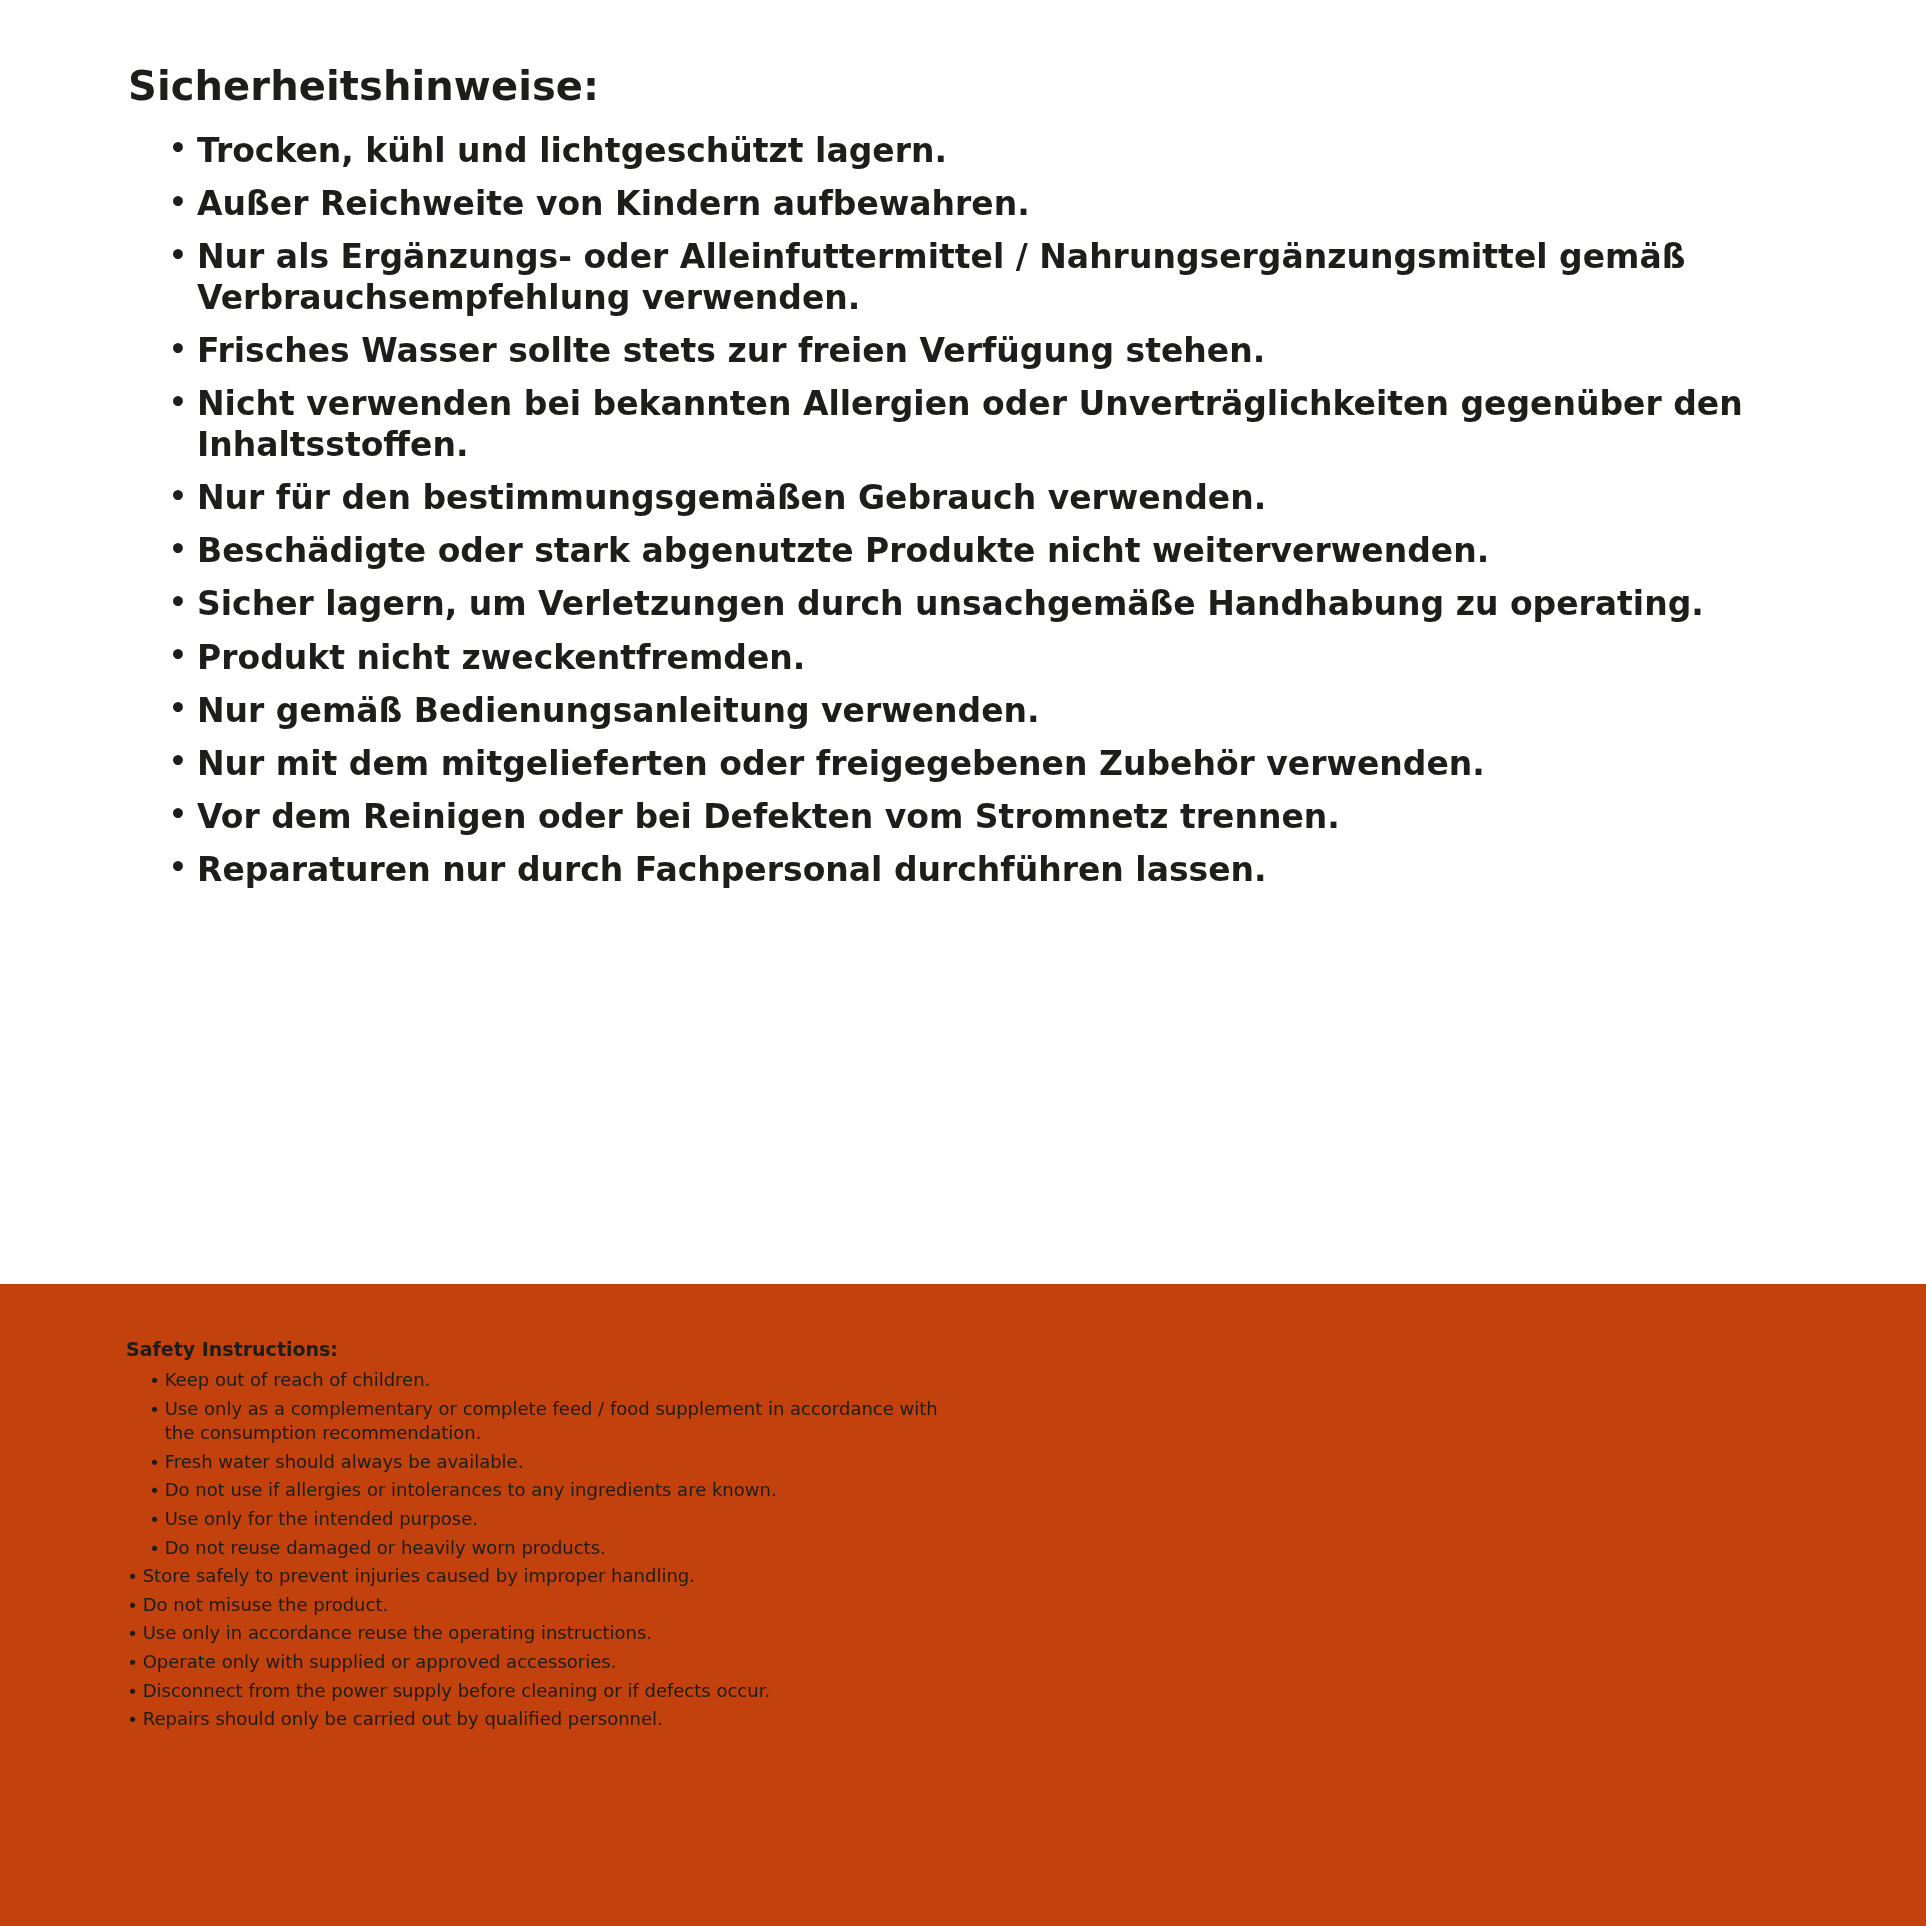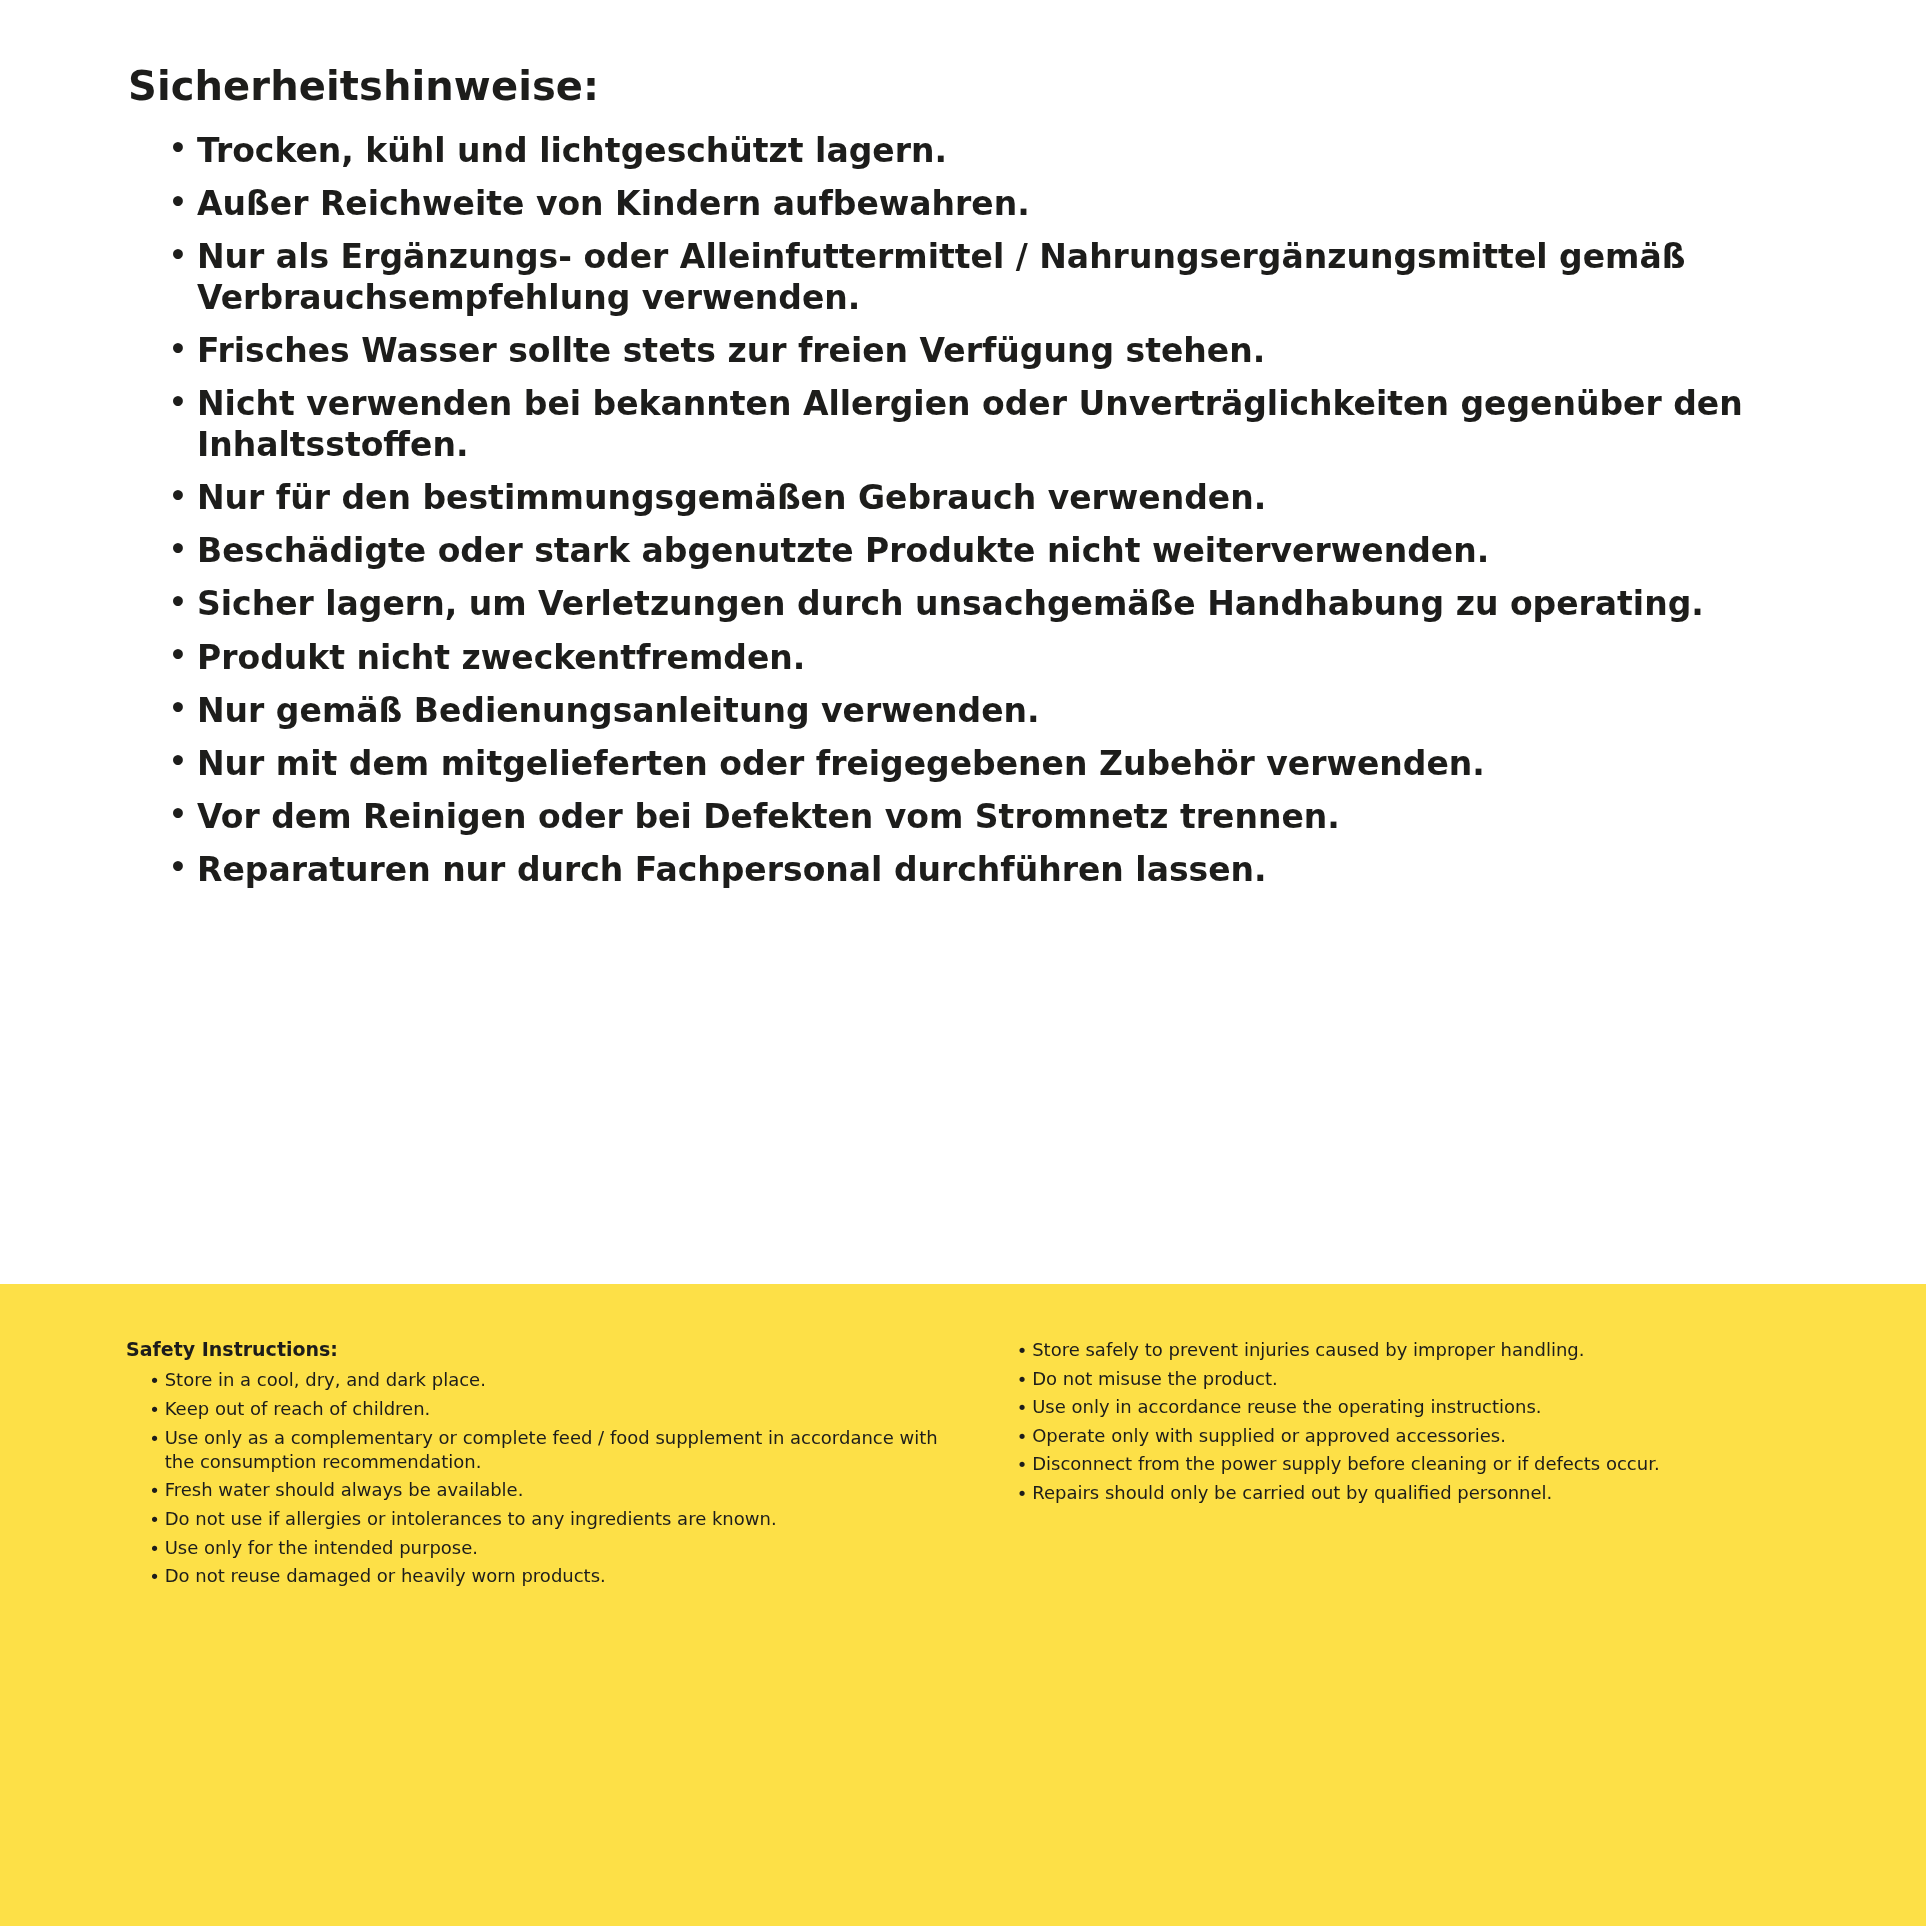--- a/index.html
+++ b/index.html
@@ -65,26 +65,26 @@
     position: absolute;
     left: 3.9px;
     top: -0.6px;
     font-size: 28px;
     line-height: 1.36;
     color: #1d1d1b;
   }
 
   
   .secondary-block {
-    background: #fde047;
+    background: #c2410c;
     flex: 1 1 auto;
     box-sizing: border-box;
     padding: 54px 83px 39px 126px;
     display: flex;
-    flex-direction: row;
+    flex-direction: column;
     column-gap: 62px;
     align-items: flex-start;
   }
 
   .secondary-col {
     width: 841px;
     box-sizing: border-box;
   }
 
   .secondary-title {
@@ -149,21 +149,20 @@
         <li>Nur mit dem mitgelieferten oder freigegebenen Zubehör verwenden.</li>
         <li>Vor dem Reinigen oder bei Defekten vom Stromnetz trennen.</li>
         <li>Reparaturen nur durch Fachpersonal durchführen lassen.</li>
       </ul>
   </section>
 
   <section class="secondary-block">
     <div class="secondary-col secondary-col-left">
       <h2 class="secondary-title">Safety Instructions:</h2>
       <ul class="secondary-list">
-          <li>Store in a cool, dry, and dark place.</li>
           <li>Keep out of reach of children.</li>
           <li>Use only as a complementary or complete feed / food supplement in accordance with the consumption recommendation.</li>
           <li>Fresh water should always be available.</li>
           <li>Do not use if allergies or intolerances to any ingredients are known.</li>
           <li>Use only for the intended purpose.</li>
           <li>Do not reuse damaged or heavily worn products.</li>
         </ul>
     </div>
     <div class="secondary-col secondary-col-right">
       <ul class="secondary-list">

